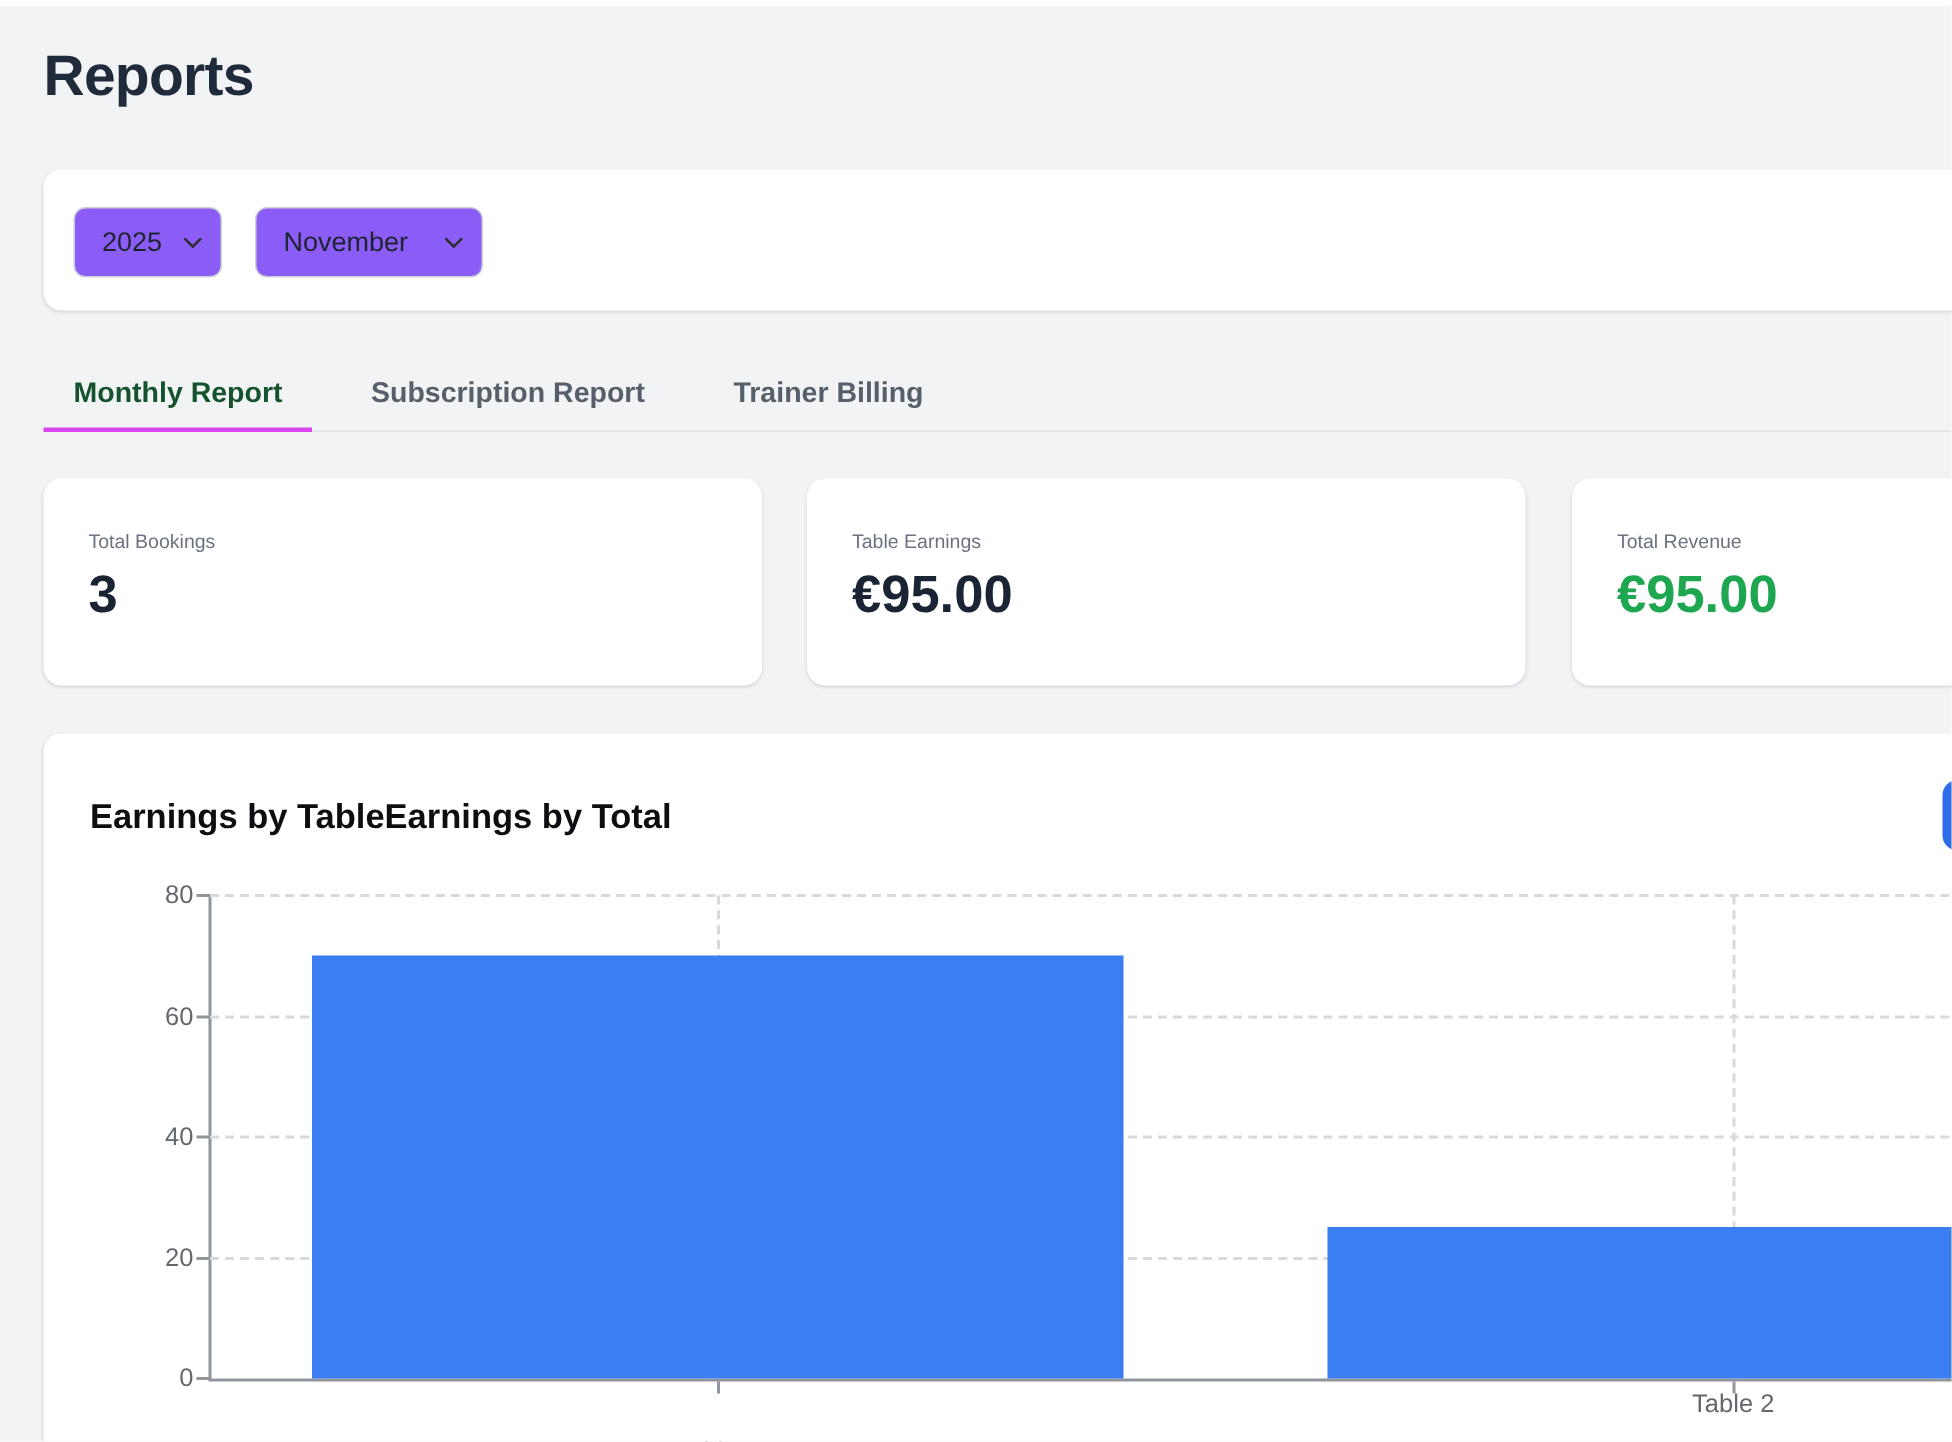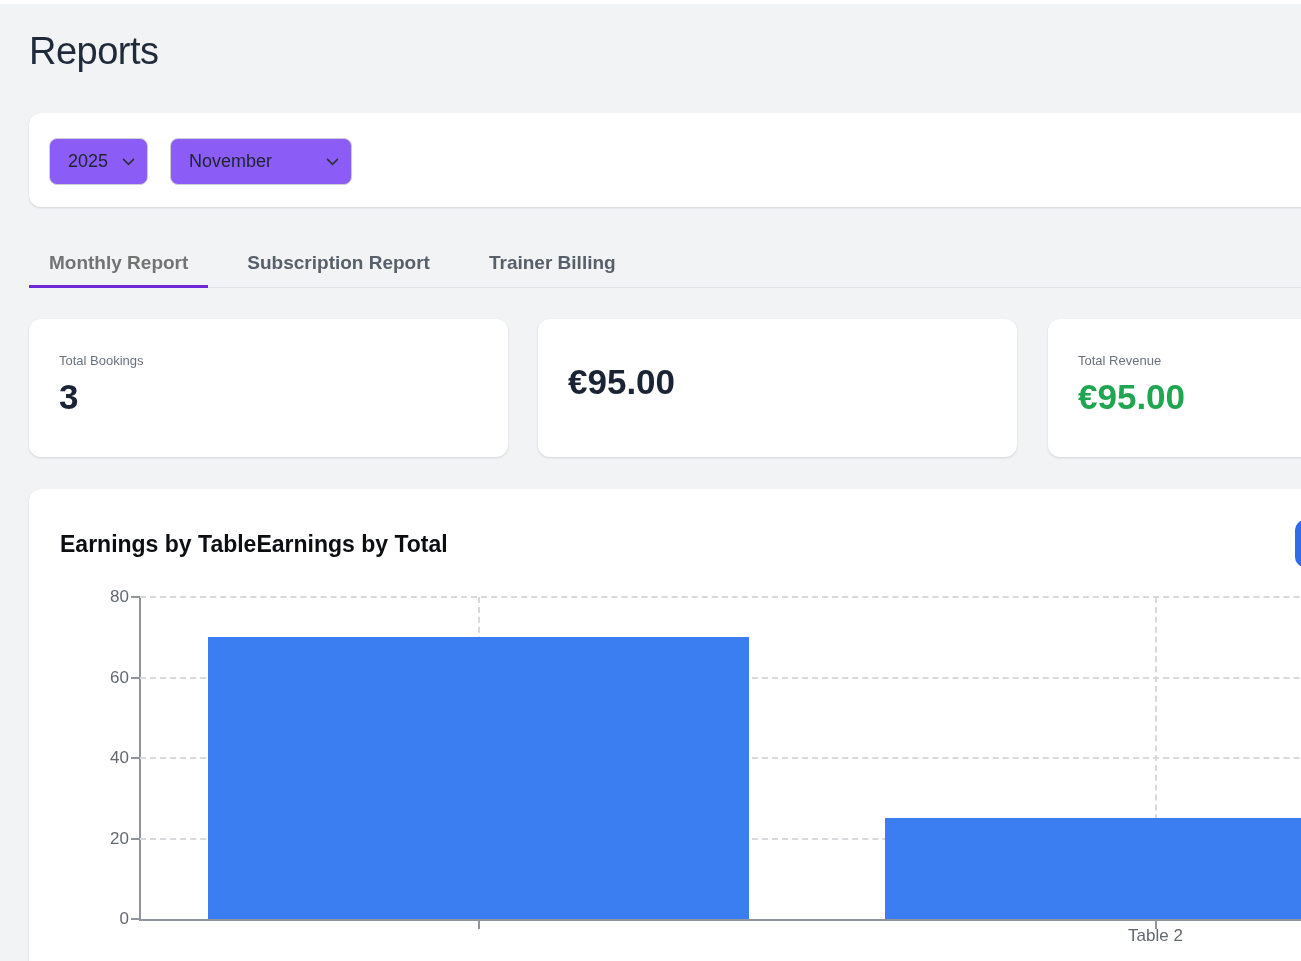--- a/index.html
+++ b/index.html
@@ -8,53 +8,53 @@
     position:relative;
     overflow:hidden;
     background:#f1f3f5;
     font-family:"Liberation Sans","DejaVu Sans",sans-serif;
     color:#1b2435;
   }
   .top-strip { position:absolute; left:0; top:0; width:1301px; height:4px; background:#ffffff; }
 
   .page-title {
     position:absolute; left:29px; top:30px;
-    font-size:38px; font-weight:400; color:#1f2a3a; letter-spacing:-0.5px;
+    font-size:38px; font-weight:700; color:#1f2a3a; letter-spacing:-0.5px;
   }
 
   .card {
     position:absolute; background:#ffffff; border-radius:12px;
     box-shadow:0 1px 2px rgba(16,24,40,.06), 0 1px 3px rgba(16,24,40,.08);
   }
   .filter-card { left:29px; top:113px; width:1320px; height:94px; }
 
   .select {
     position:absolute; top:25px; height:47px;
     border:1px solid #cbd0d6; border-radius:8px; background:#8b5cf6;
     display:flex; align-items:center; justify-content:space-between;
     font-size:18px; color:#1c2430; padding:0 14px 0 18px; cursor:pointer;
   }
   .select-year  { left:20px;  width:99px;  }
-  .select-month { left:141px; width:182px; }
+  .select-month { left:141px; width:152px; }
   .chev {
     width:9px; height:9px; margin-left:12px; margin-top:-4px;
     border-right:2.4px solid #2b2f33; border-bottom:2.4px solid #2b2f33;
     transform:rotate(45deg); border-radius:1px; flex:0 0 auto;
   }
 
   .tabs {
     position:absolute; left:29px; top:240px; width:1272px; height:48px;
     display:flex; border-bottom:1px solid #dfe3e8;
   }
   .tab {
     padding:0 20px; margin-right:19px; height:48px; display:flex; align-items:center;
     font-size:19px; font-weight:600; color:#57606a; cursor:pointer; white-space:nowrap;
     border-bottom:3px solid transparent;
   }
-  .tab.active { color:#737373; border-bottom:3px solid #6d28d9; }
+  .tab.active { color:#14532d; border-bottom:3px solid #d946ef; }
 
   .stat-card { top:319px; width:479px; height:138px; padding:34px 30px 0 30px; }
   .stat-card.c1 { left:29px; }
   .stat-card.c2 { left:538px; }
   .stat-card.c3 { left:1048px; }
   .stat-label { font-size:13px; color:#6a7280; }
   .stat-value { margin-top:9px; font-size:35px; font-weight:700; color:#1b2435; }
   .stat-value.green { color:#1ea750; }
 
   .chart-card { left:29px; top:489px; width:1440px; height:520px; border-radius:12px; }
@@ -105,20 +105,21 @@
   <div class="tab active">Monthly Report</div>
   <div class="tab">Subscription Report</div>
   <div class="tab">Trainer Billing</div>
 </div>
 
 <div class="card stat-card c1">
   <div class="stat-label">Total Bookings</div>
   <div class="stat-value">3</div>
 </div>
 <div class="card stat-card c2">
+  <div class="stat-label">Table Earnings</div>
   <div class="stat-value">€95.00</div>
 </div>
 <div class="card stat-card c3">
   <div class="stat-label">Total Revenue</div>
   <div class="stat-value green">€95.00</div>
 </div>
 
 <div class="card chart-card">
   <div class="chart-title">Earnings by TableEarnings by Total</div>
   <div class="chart-action" title=""></div>

